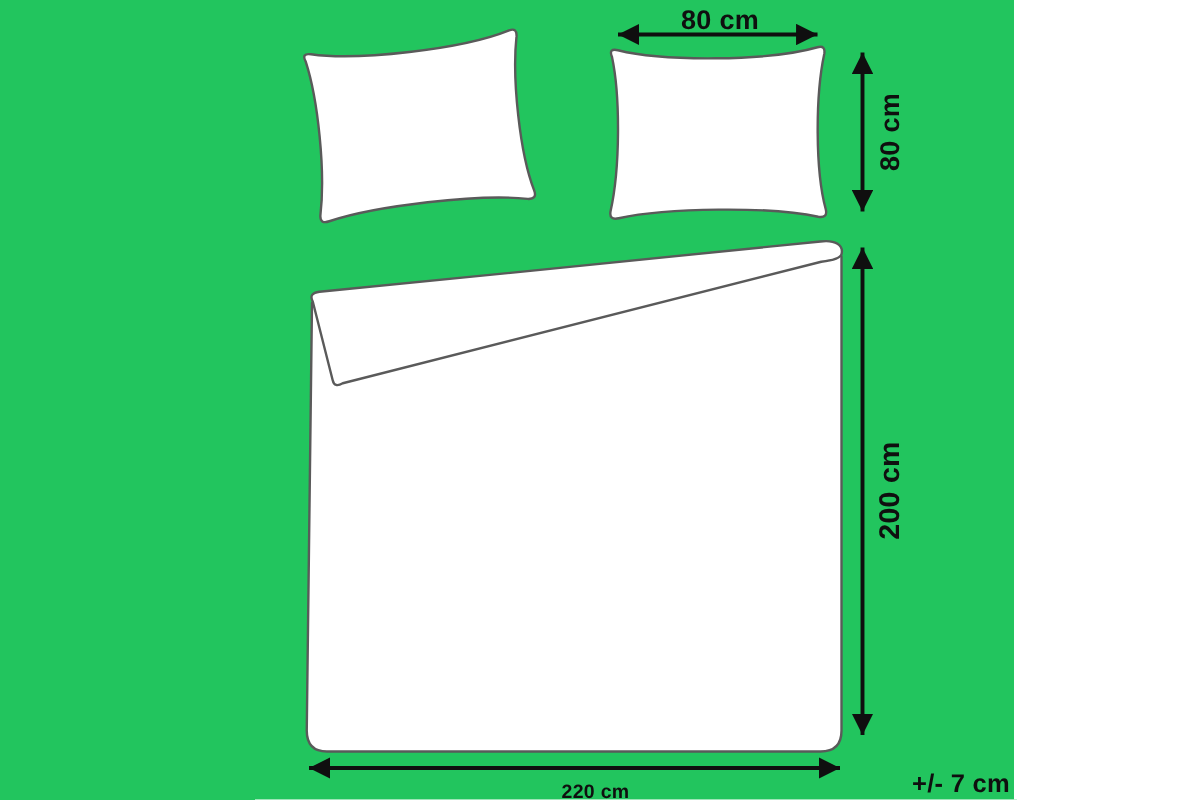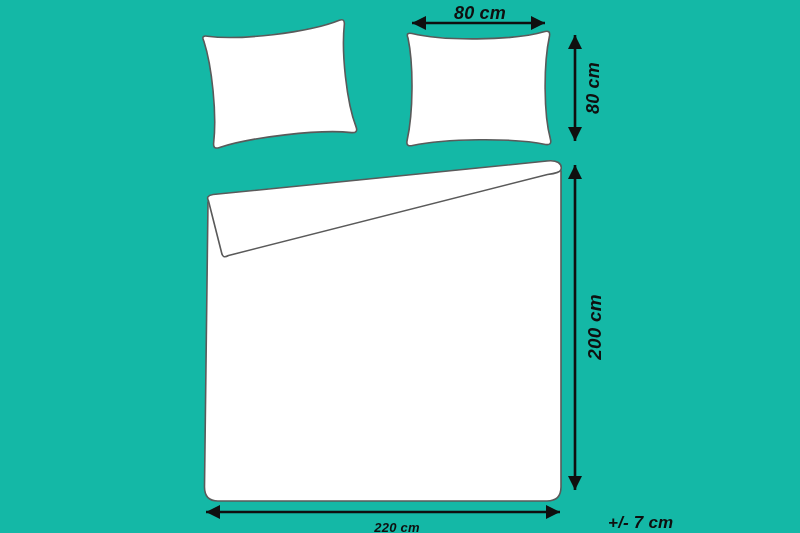--- a/index.html
+++ b/index.html
@@ -3,25 +3,24 @@
 <meta charset="utf-8">
 <style>
   html, body {
     margin: 0;
     padding: 0;
     background: #ffffff;
     font-family: "Liberation Sans", "DejaVu Sans", sans-serif;
   }
   .canvas {
     position: relative;
-    width: 800px;
+    width: 676px;
     height: 533px;
-    background: #14b8a6;
+    background: #22c55e;
     overflow: hidden;
-    font-style: italic;
   }
   .canvas svg {
     position: absolute;
     left: 0;
     top: 0;
   }
   .dim-label {
     position: absolute;
     color: #0f0f0f;
     font-weight: 700;

